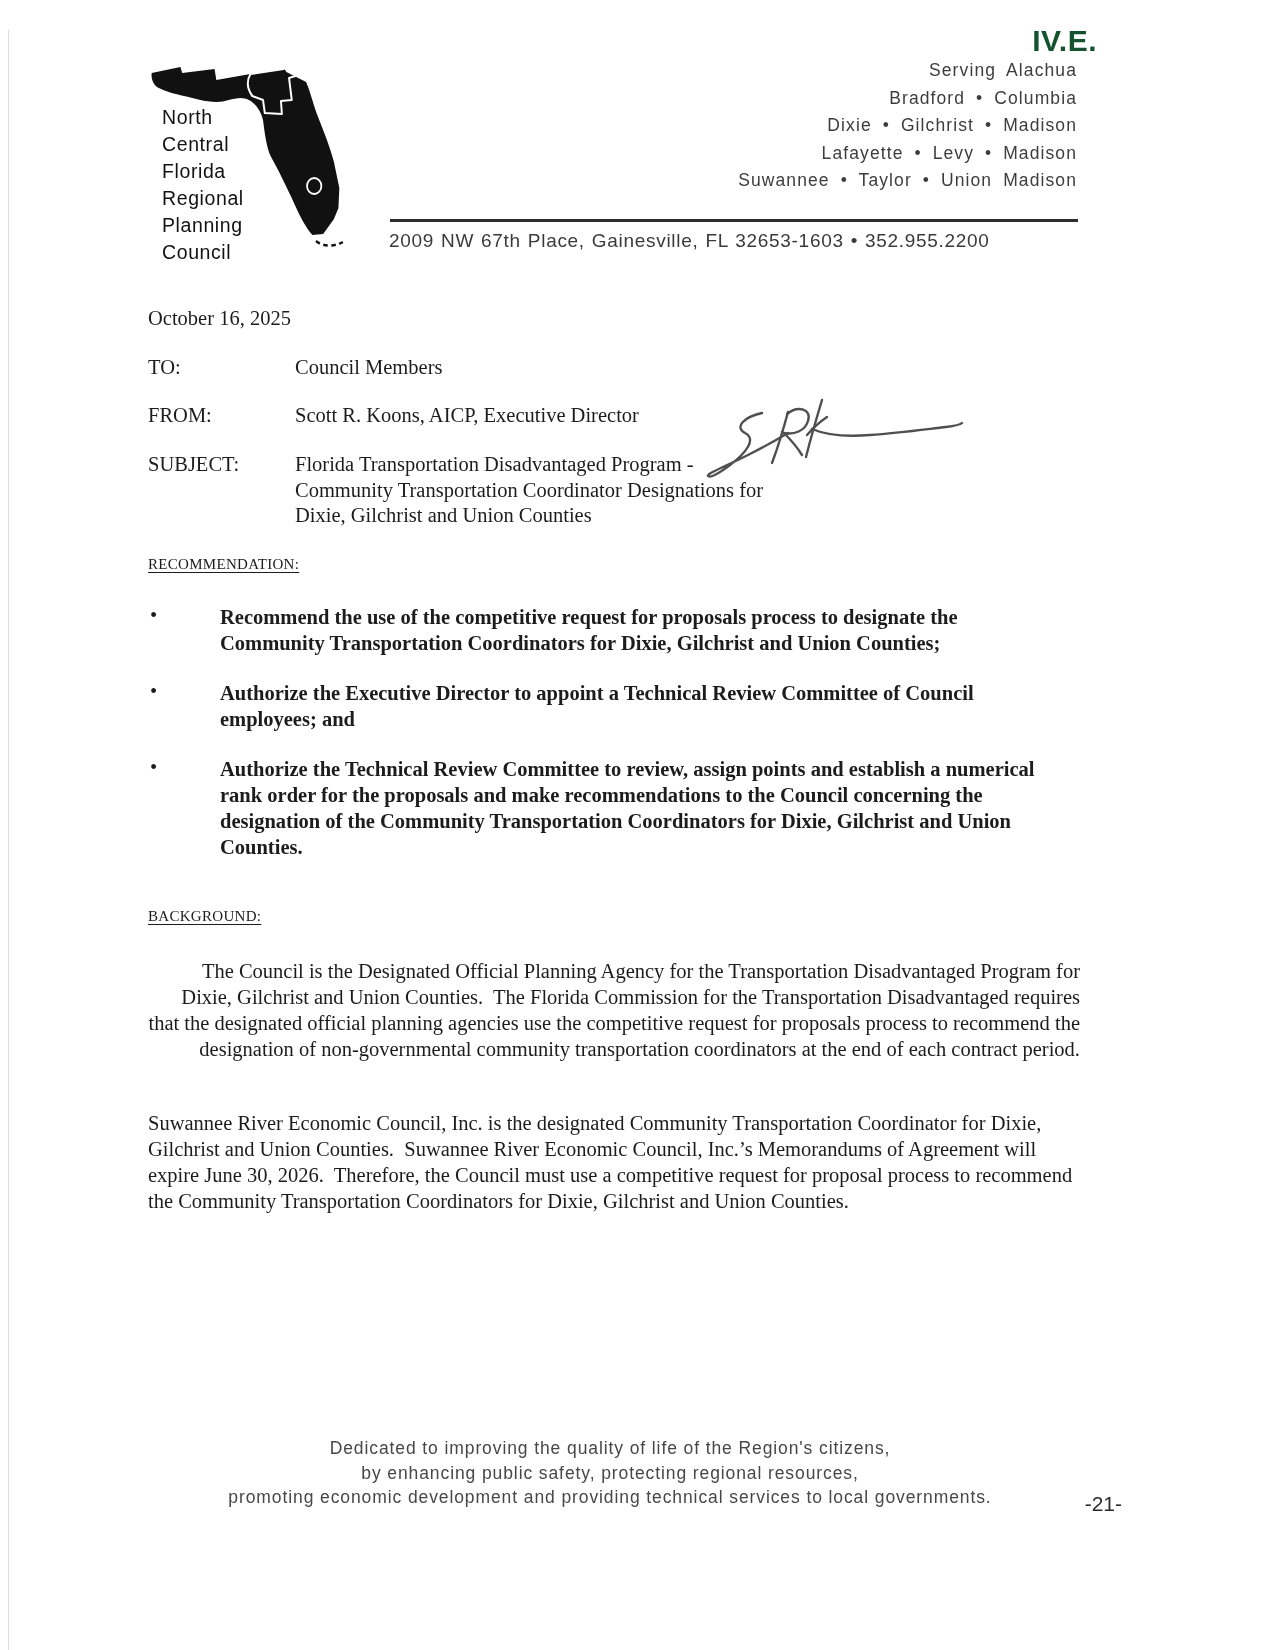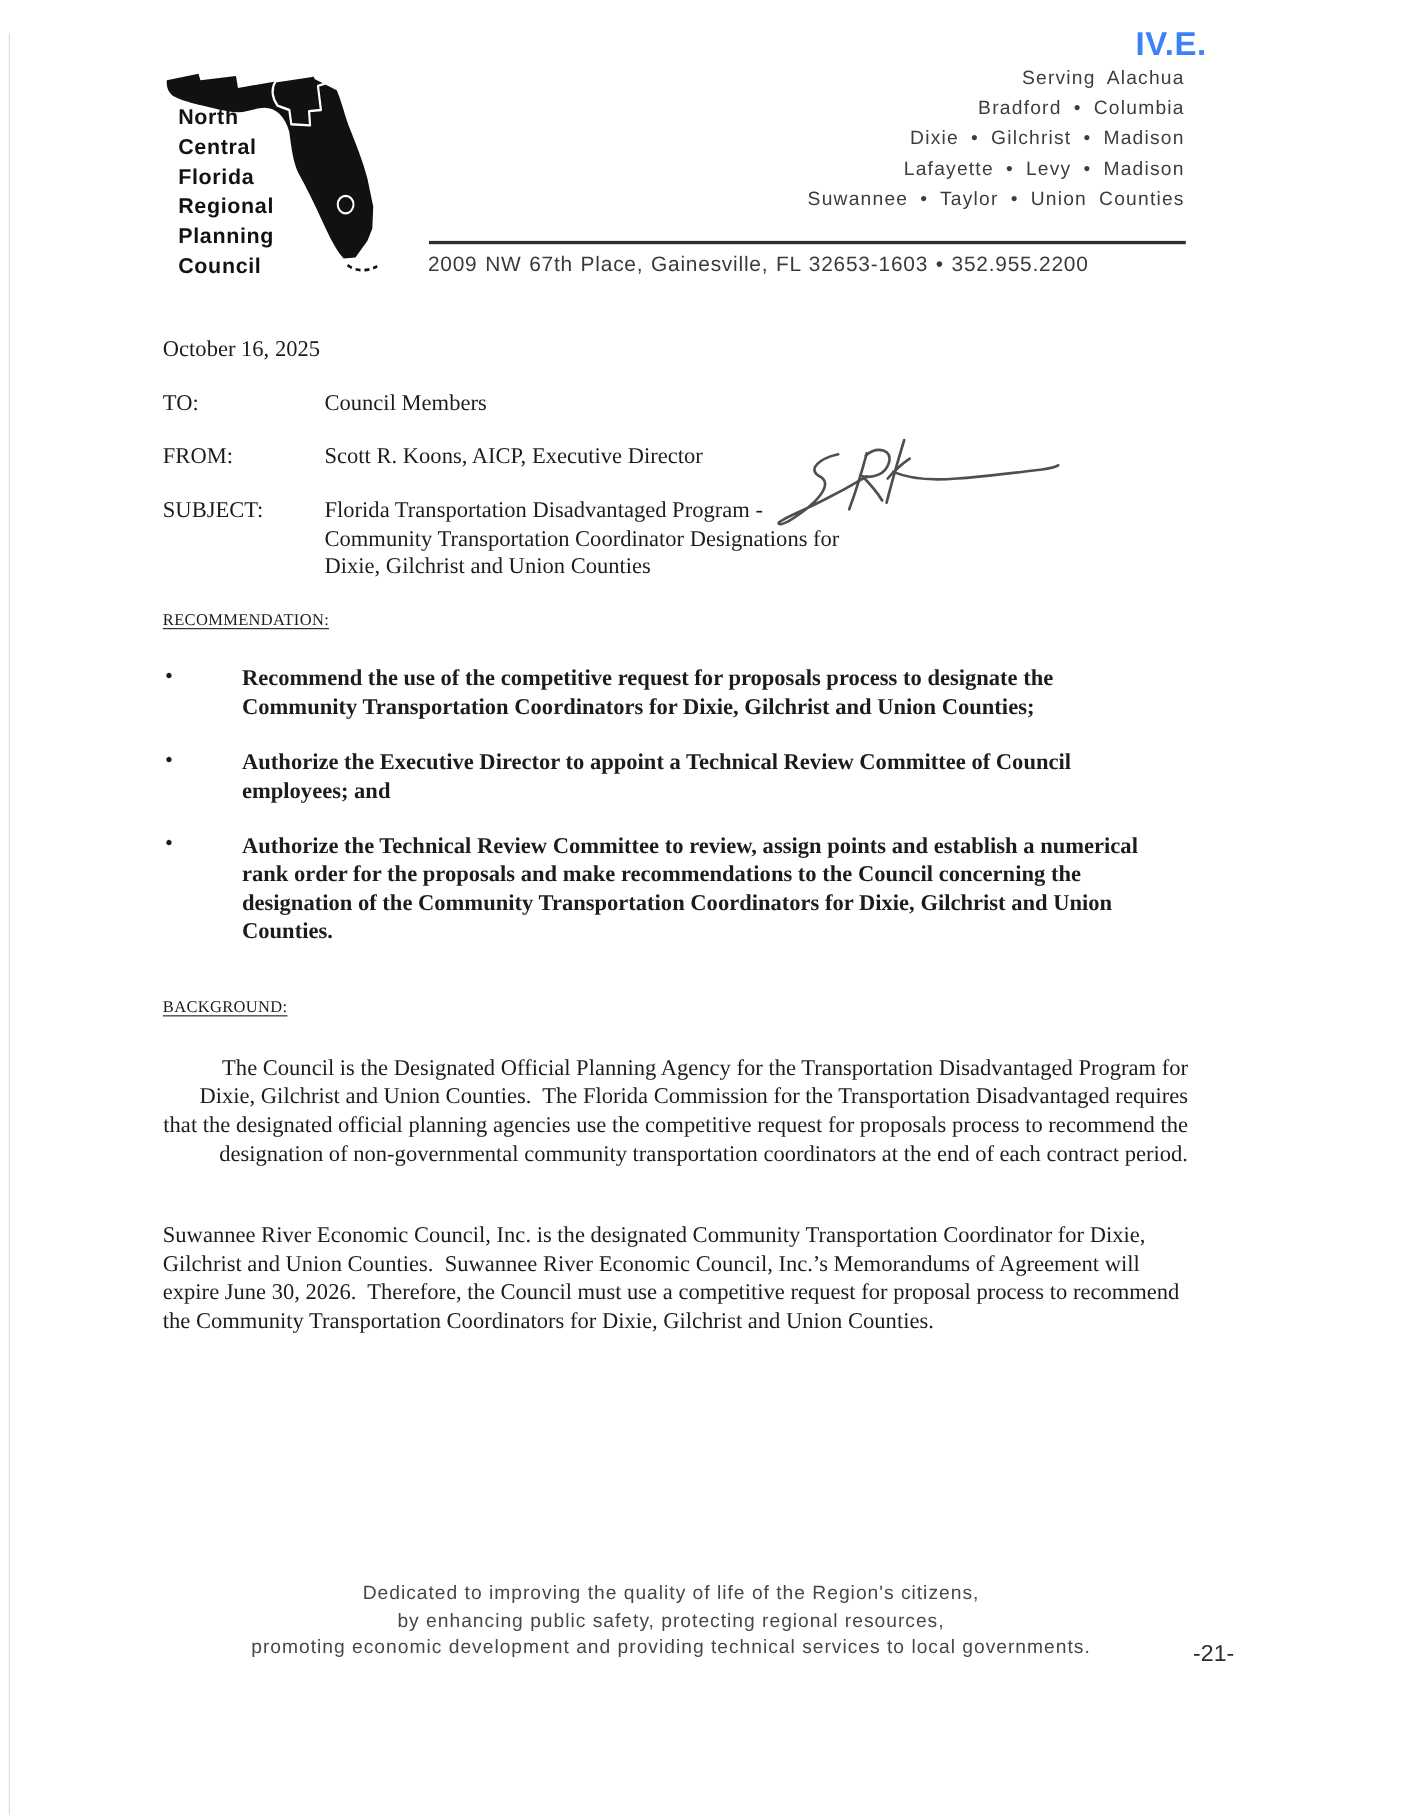--- a/index.html
+++ b/index.html
@@ -6,28 +6,28 @@
   .page{
     position:relative;width:1275px;height:1650px;background:#ffffff;
     font-family:"Liberation Serif", serif;color:#1c1c1c;overflow:hidden;
   }
   .scan-line{position:absolute;left:8px;top:30px;width:1px;height:1620px;background:#dcdcdc;}
 
   
   .logo-wrap{position:absolute;left:145px;top:53px;width:212px;height:214px;}
   .logo-svg{position:absolute;left:4px;top:2px;}
   .logo-text{
-    position:absolute;left:17px;top:41px;
-    font-family:"Liberation Sans", sans-serif;font-weight:bold;
+    position:absolute;left:17px;top:51px;
+    font-family:"Liberation Sans", sans-serif;font-weight:normal;
     font-size:19.5px;line-height:27px;letter-spacing:0.6px;color:#121212;
   }
   .item-code{
     position:absolute;top:24px;right:178px;
     font-family:"Liberation Sans", sans-serif;font-weight:bold;
-    font-size:30px;color:#3b82f6;letter-spacing:0.5px;
+    font-size:30px;color:#14532d;letter-spacing:0.5px;
   }
   .serving{
     position:absolute;top:57px;right:198px;text-align:right;
     font-family:"Liberation Sans", sans-serif;font-size:17.5px;
     line-height:27.5px;letter-spacing:1.1px;word-spacing:5px;color:#3d3d3d;
   }
   .head-rule{position:absolute;left:390px;top:219px;width:688px;height:3px;background:#2e2e2e;}
   .address{
     position:absolute;left:389px;top:230px;
     font-family:"Liberation Sans", sans-serif;font-size:19px;
@@ -97,21 +97,21 @@
     </div>
   </div>
 
   <div class="item-code">IV.E.</div>
 
   <div class="serving">
     <div>Serving Alachua</div>
     <div>Bradford • Columbia</div>
     <div>Dixie • Gilchrist • Madison</div>
     <div>Lafayette • Levy • Madison</div>
-    <div>Suwannee • Taylor • Union Counties</div>
+    <div>Suwannee • Taylor • Union Madison</div>
   </div>
 
   <div class="head-rule"></div>
   <div class="address">2009 NW 67th Place, Gainesville, FL 32653-1603 • 352.955.2200</div>
 
   <div class="t date-line">October 16, 2025</div>
 
   <div class="t memo-label row-to">TO:</div>
   <div class="t memo-value row-to">Council Members</div>
 

